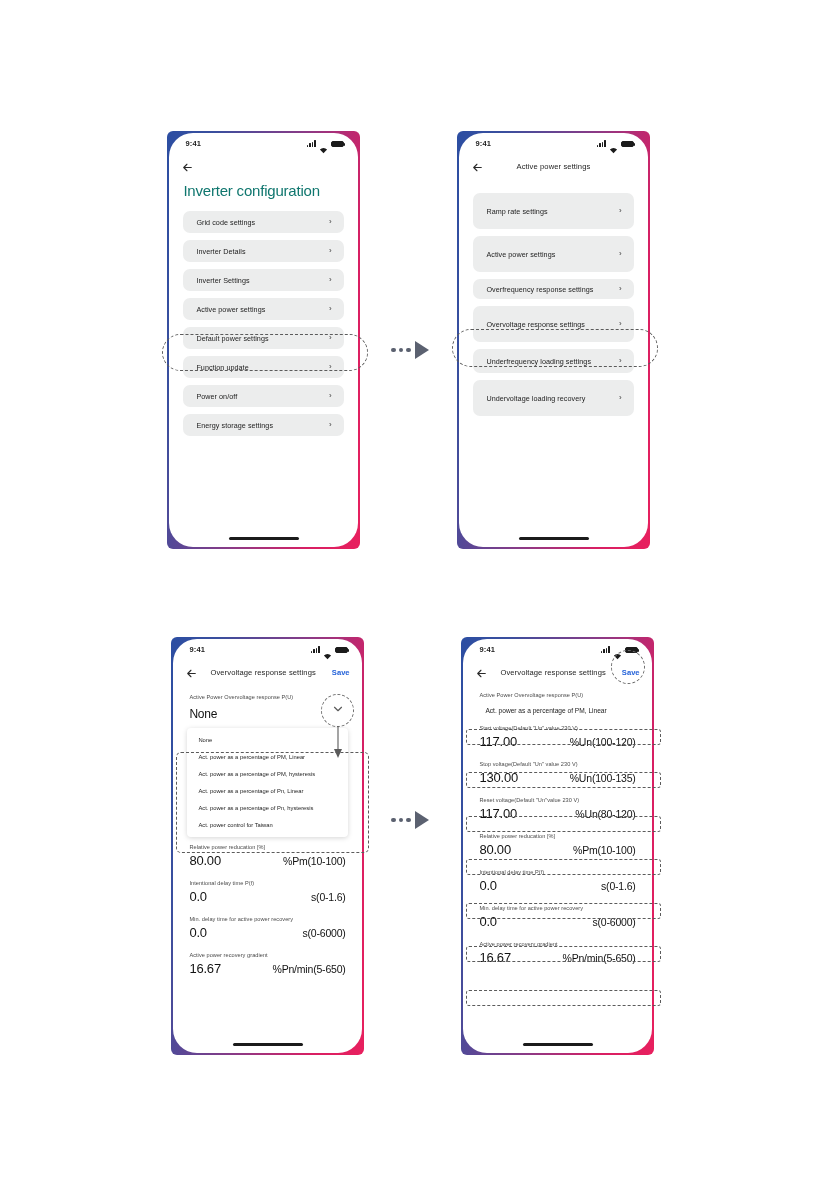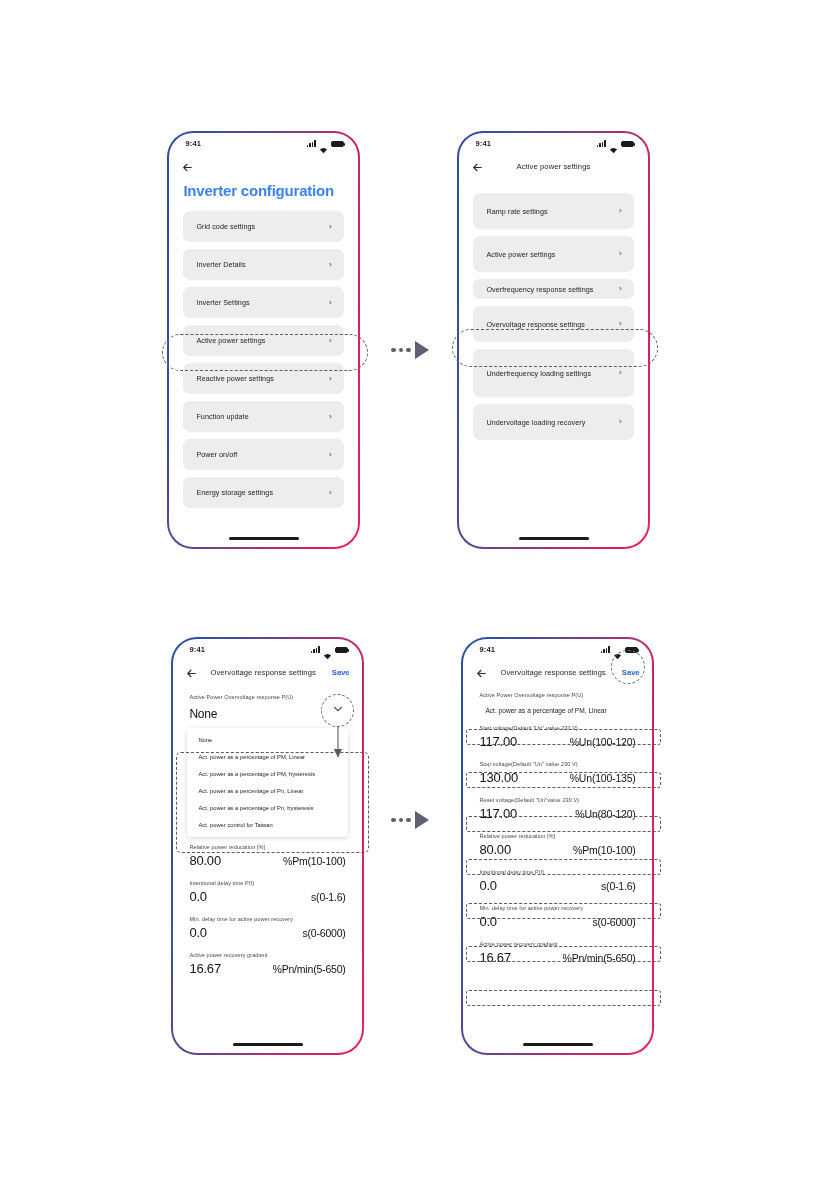--- a/index.html
+++ b/index.html
@@ -8,21 +8,21 @@
     background: #ffffff;
     font-family: "Liberation Sans", sans-serif;
     overflow: hidden;
   }
   .stage { position: relative; width: 839px; height: 1191px; }
 
   
   .phone {
     position: absolute;
     width: 193px; height: 418px;
-    border-radius: 26px;
+    border-radius: 6px;
     padding: 2.4px;
     background: linear-gradient(100deg, #2c4ea2 0%, #3a4f9e 18%, #8b3a86 52%, #d81f63 80%, #e8205e 100%);
   }
   .phone-inner {
     position: relative;
     width: 100%; height: 100%;
     background: #ffffff;
     border-radius: 24px;
     overflow: hidden;
     display: flex;
@@ -66,29 +66,29 @@
     font-size: 7.6px; color: #1e1e1e; font-weight: 400;
     letter-spacing: .1px;
   }
   .save-btn {
     font-size: 7.6px; color: #2563d9; font-weight: 600;
     padding-left: 4px; cursor: pointer; text-align: center;
   }
 
   
   .page-title {
-    font-size: 15px; font-weight: 700; color: #3b82f6;
+    font-size: 15px; font-weight: 400; color: #0f766e;
     padding: 7px 14px 0 14px; letter-spacing: -.2px;
   }
 
   
   .list { padding: 12px 14px 0 14px; display: flex; flex-direction: column; gap: 7px; }
   .row {
     background: #eceded; border-radius: 7px;
-    height: 31px;
+    height: 22px;
     display: flex; align-items: center; justify-content: space-between;
     padding: 0 12px 0 13px;
     cursor: pointer;
   }
   .row-label { font-size: 7.2px; color: #1c1c1c; letter-spacing: .05px; }
   .chev { font-size: 8px; color: #3a3a3a; line-height: 1; }
 
   
   .form { padding: 6px 14px 0 14px; display: flex; flex-direction: column; }
   .field-label {
@@ -196,21 +196,21 @@
         </div>
         <div class="row">
           <span class="row-label">Inverter Settings</span>
           <span class="chev">›</span>
         </div>
         <div class="row">
           <span class="row-label">Active power settings</span>
           <span class="chev">›</span>
         </div>
         <div class="row">
-          <span class="row-label">Reactive power settings</span>
+          <span class="row-label">Default power settings</span>
           <span class="chev">›</span>
         </div>
         <div class="row">
           <span class="row-label">Function update</span>
           <span class="chev">›</span>
         </div>
         <div class="row">
           <span class="row-label">Power on/off</span>
           <span class="chev">›</span>
         </div>
@@ -271,21 +271,21 @@
           <span class="chev">›</span>
         </div>
         <div class="row" style="height:20px">
           <span class="row-label">Overfrequency response settings</span>
           <span class="chev">›</span>
         </div>
         <div class="row" style="height:36px">
           <span class="row-label">Overvoltage response settings</span>
           <span class="chev">›</span>
         </div>
-        <div class="row" style="height:48px">
+        <div class="row" style="height:24px">
           <span class="row-label">Underfrequency loading settings</span>
           <span class="chev">›</span>
         </div>
         <div class="row" style="height:36px">
           <span class="row-label">Undervoltage loading recovery</span>
           <span class="chev">›</span>
         </div>
       </div>
       <div class="spacer"></div>
       <div class="home-ind"></div>

